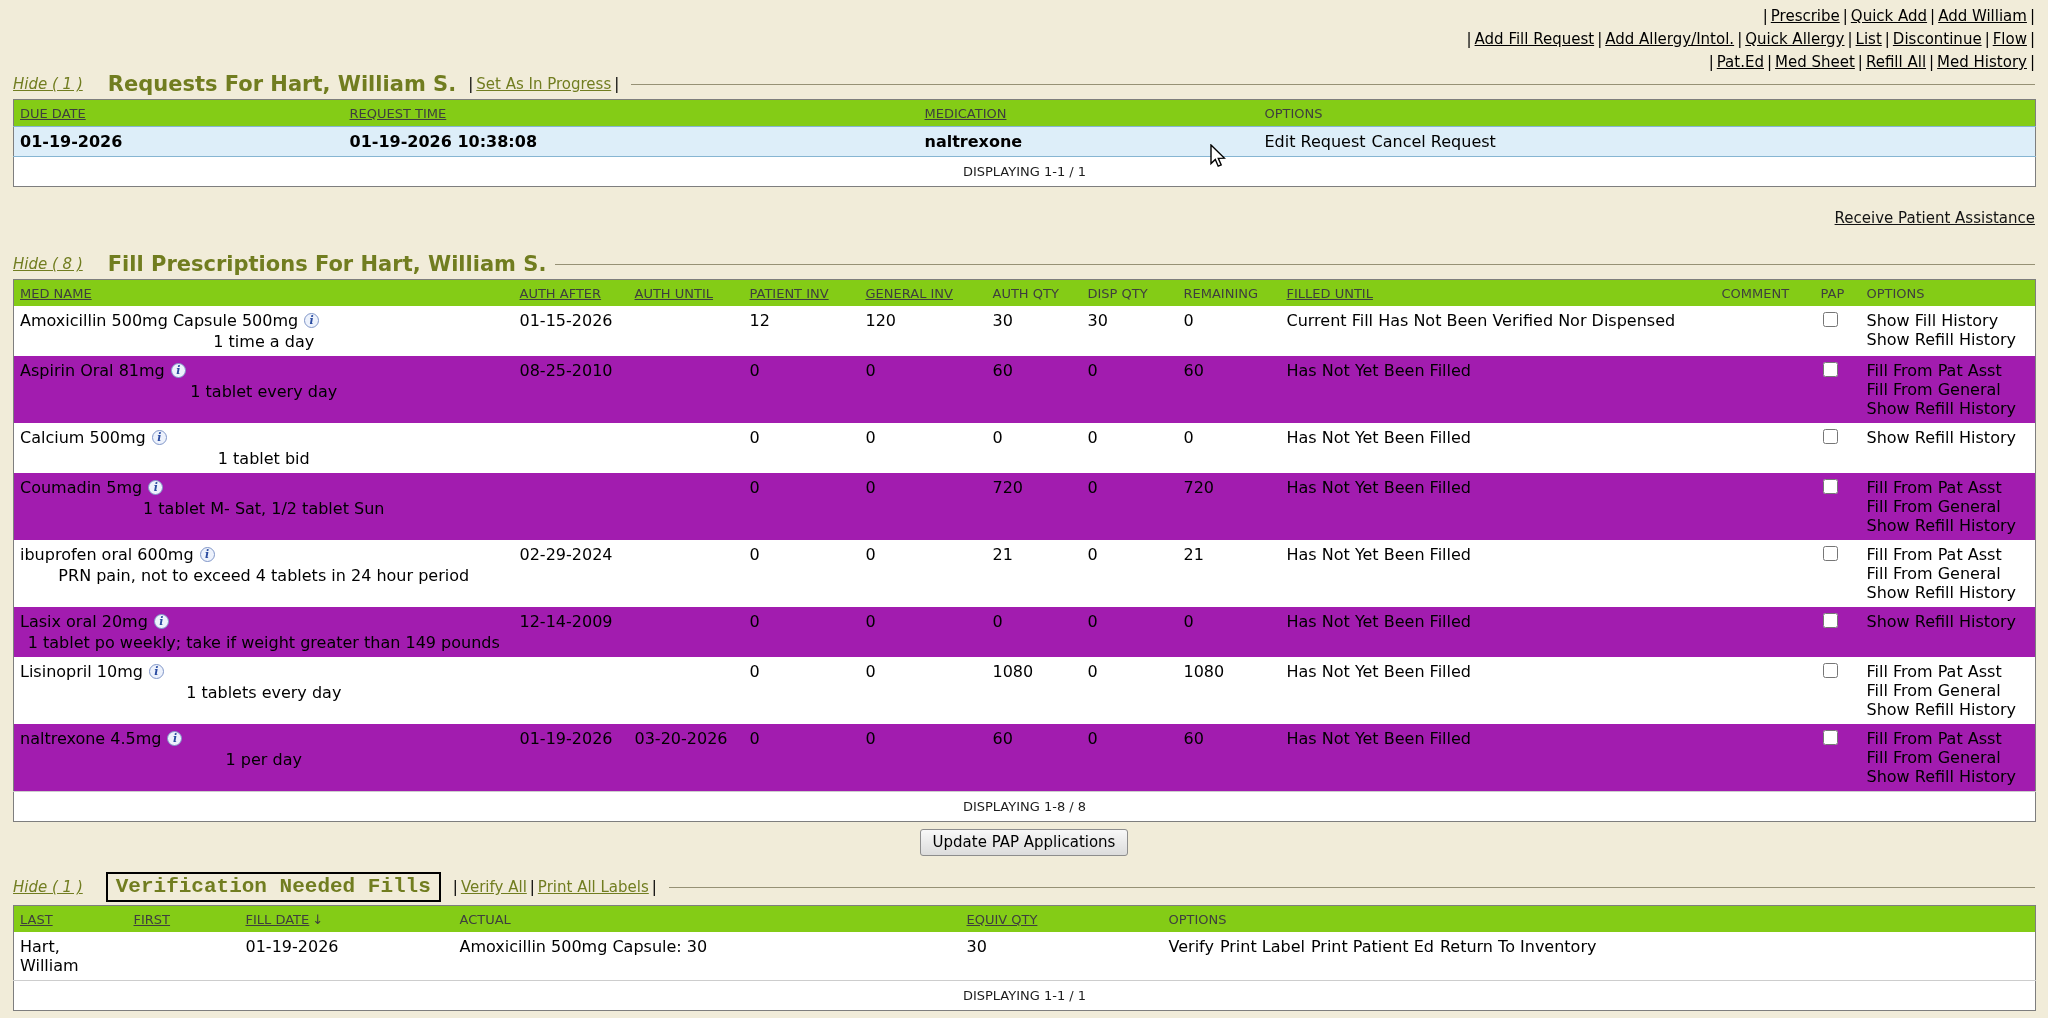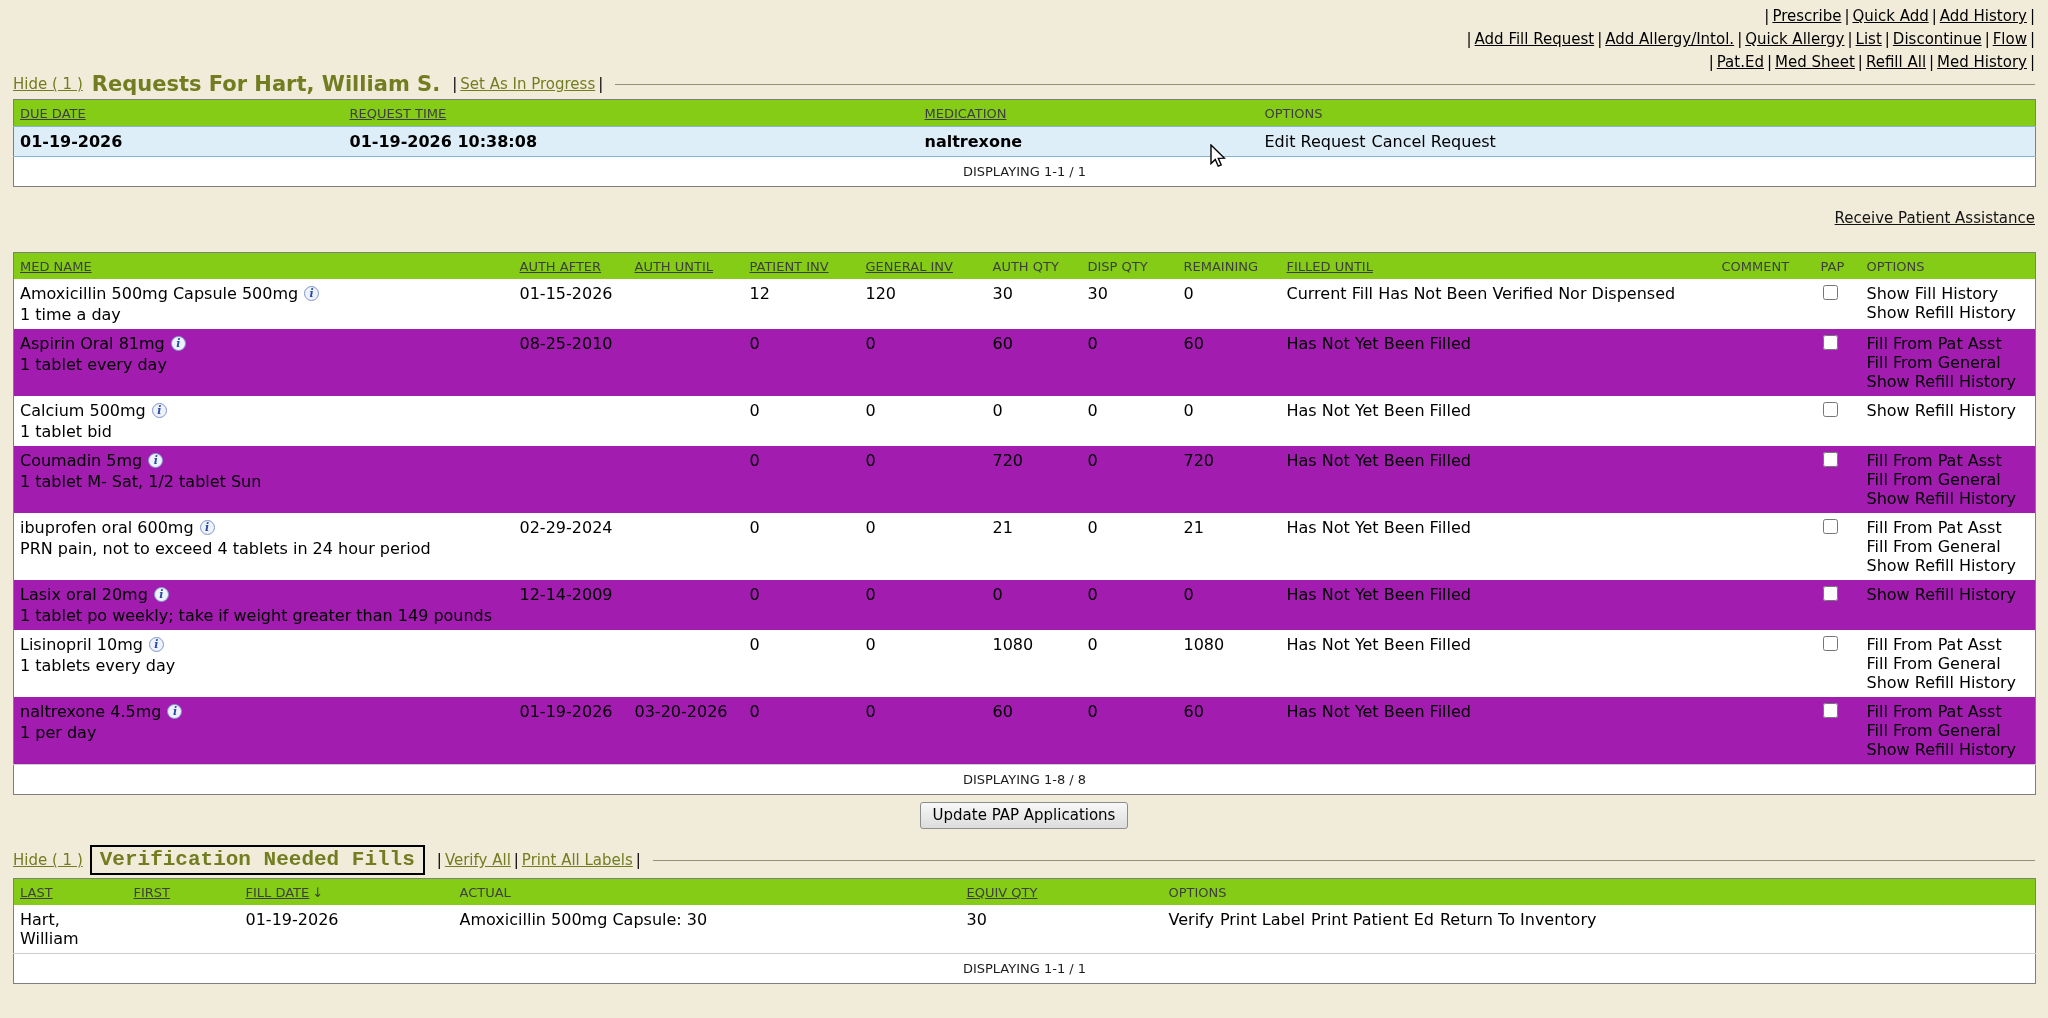--- a/index.html
+++ b/index.html
@@ -13,42 +13,42 @@
   }
   a { cursor:pointer; }
 
   
   .topnav { position:absolute; top:5px; right:10px; text-align:right; font-size:15px; line-height:23px; }
   .topnav a { color:#000; text-decoration:underline; }
   .sep { color:#000; margin:0 3px; }
 
   
   .section-head { display:flex; align-items:center; margin:0 13px; white-space:nowrap; }
-  .hide-link { color:#717d20; text-decoration:underline; font-size:15px; margin-right:9px; }
+  .hide-link { color:#717d20; text-decoration:underline; font-size:15px; margin-right:25px;font-style:italic; }
   .section-title { color:#717d20; font-weight:700; font-size:21px; }
   .section-links { font-size:15px; color:#717d20; margin-left:9px; }
   .section-links a { color:#717d20; text-decoration:underline;text-align:center; }
   .head-line { flex:1 1 auto; border-top:1px solid #969175; margin-left:9px; height:0; }
   .focus-box { display:inline-block; border:2px solid #000; padding:1px 8px 2px; margin-left:-2px;font-family:Liberation Mono, monospace; }
 
   
   .grid { width:2022px; margin:3px 13px 0; border-collapse:collapse; background:#fff;
           border:1px solid #7e7e7e; table-layout:fixed; }
   .grid th { font-size:13px; font-weight:400; color:#3e3e3e; text-align:left;
              padding:6px 6px 5px; background:#84cc16; overflow:hidden; }
   .th-u { text-decoration:underline; }
   .grid td { padding:5px 6px; font-size:16px; line-height:19px; vertical-align:top; overflow:hidden; }
   .alt td { background:#a21caf; }
   tr.selected td { background:#ddeef9; border-top:1px solid #86b5d2; border-bottom:1px solid #86b5d2; }
   .b { font-weight:700; }
   .footer-row td { text-align:center; font-size:13px; color:#1c1c1c; padding:5px;
                    border-top:1px solid #cdcdcd; background:#fff; }
   .opts .opt { line-height:19px; }
   .opt-inline { margin-right:6px; }
-  .sig { margin-top:2px; }
+  .sig { margin-top:2px;text-align:center; }
 
   .info-icon { display:inline-block; width:15px; height:15px; line-height:13px; text-align:center;
                border:1px solid #8096c8; border-radius:50%; background:#edf2fc; color:#2a4ba0;
                font-family:"DejaVu Serif","Liberation Serif",serif; font-style:italic; font-weight:700;
                font-size:11px; margin-left:6px; vertical-align:2px; }
   input[type=checkbox] { width:15px; height:15px; margin:1px 0 0 2px; }
   .sort-icon { font-size:13px; margin-left:3px; color:#3e3e3e; }
 
   
   .right-links { text-align:right; margin:20px 13px 0; font-size:15px; line-height:23px; }
@@ -65,21 +65,21 @@
   #section-verification { margin-top:16px; }
 
   
   .cursor { position:absolute; left:1205px; top:144px; z-index:99; pointer-events:none; }
 </style>
 </head>
 <body>
 
 <div class="topnav">
   <div class="nav-row">
-    <span class="sep">|</span><a>Prescribe</a><span class="sep">|</span><a>Quick Add</a><span class="sep">|</span><a>Add History</a><span class="sep">|</span>
+    <span class="sep">|</span><a>Prescribe</a><span class="sep">|</span><a>Quick Add</a><span class="sep">|</span><a>Add William</a><span class="sep">|</span>
   </div>
   <div class="nav-row">
     <span class="sep">|</span><a>Add Fill Request</a><span class="sep">|</span><a>Add Allergy/Intol.</a><span class="sep">|</span><a>Quick Allergy</a><span class="sep">|</span><a>List</a><span class="sep">|</span><a>Discontinue</a><span class="sep">|</span><a>Flow</a><span class="sep">|</span>
   </div>
   <div class="nav-row">
     <span class="sep">|</span><a>Pat.Ed</a><span class="sep">|</span><a>Med Sheet</a><span class="sep">|</span><a>Refill All</a><span class="sep">|</span><a>Med History</a><span class="sep">|</span>
   </div>
 </div>
 
 <div id="section-requests">
@@ -121,20 +121,25 @@
       </tr>
     </tbody>
   </table>
 </div>
 
 <div class="right-links">
   <div><a>Receive Patient Assistance</a></div>
 </div>
 
 <div id="section-fill">
+  <div class="section-head">
+    <a class="hide-link">Hide ( 8 )</a>
+    <span class="section-title">Fill Prescriptions For Hart, William S.</span>
+    <span class="head-line"></span>
+  </div>
 
   <table class="grid">
     <colgroup>
       <col style="width:500px">
         <col style="width:115px">
         <col style="width:115px">
         <col style="width:116px">
       <col style="width:127px">
         <col style="width:95px">
         <col style="width:96px">

